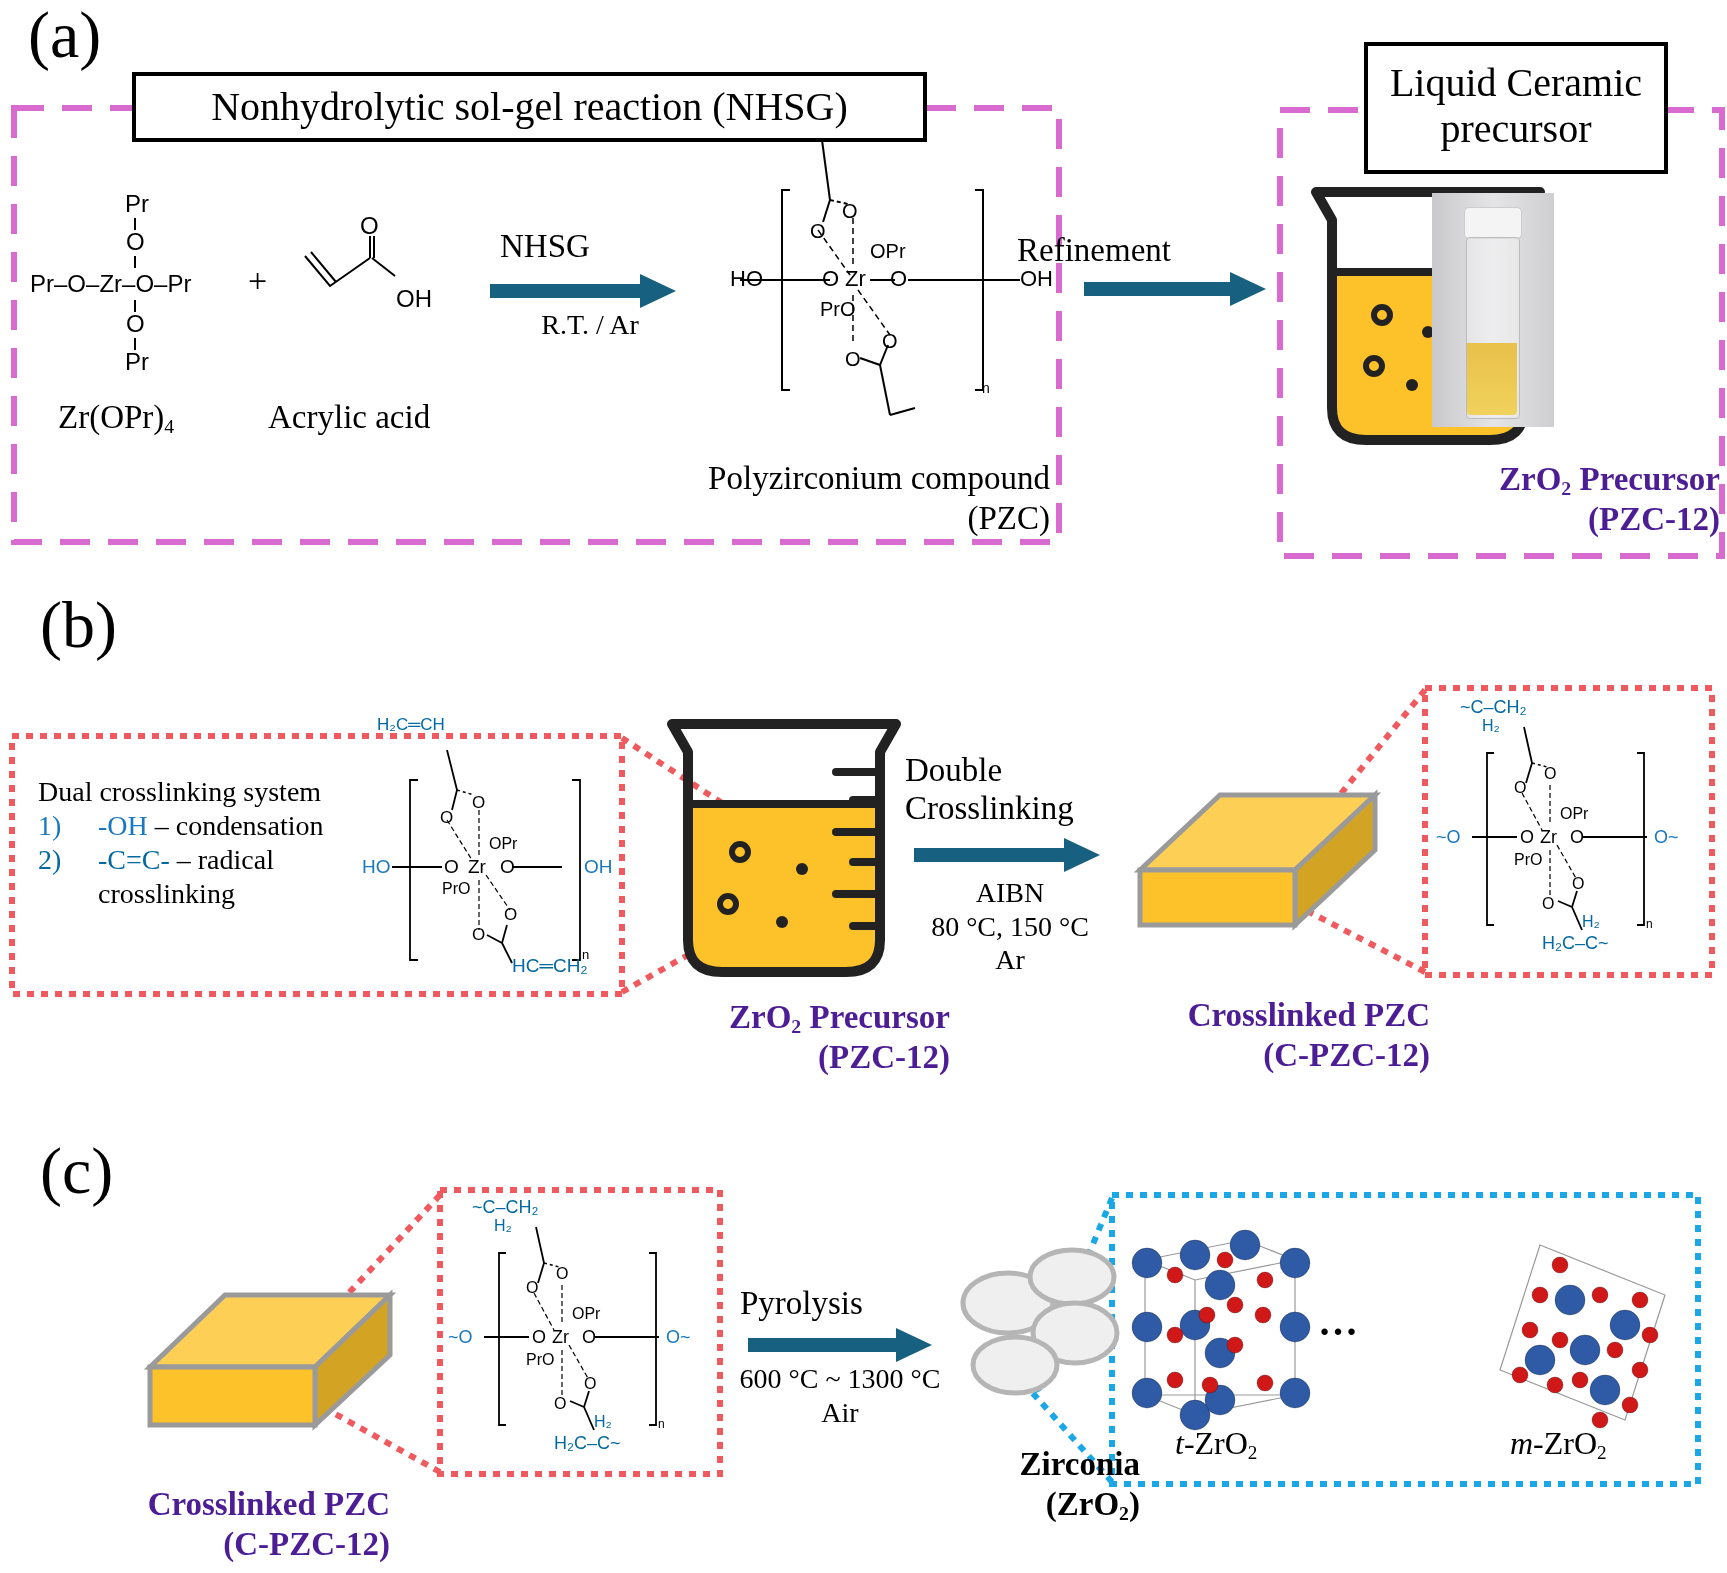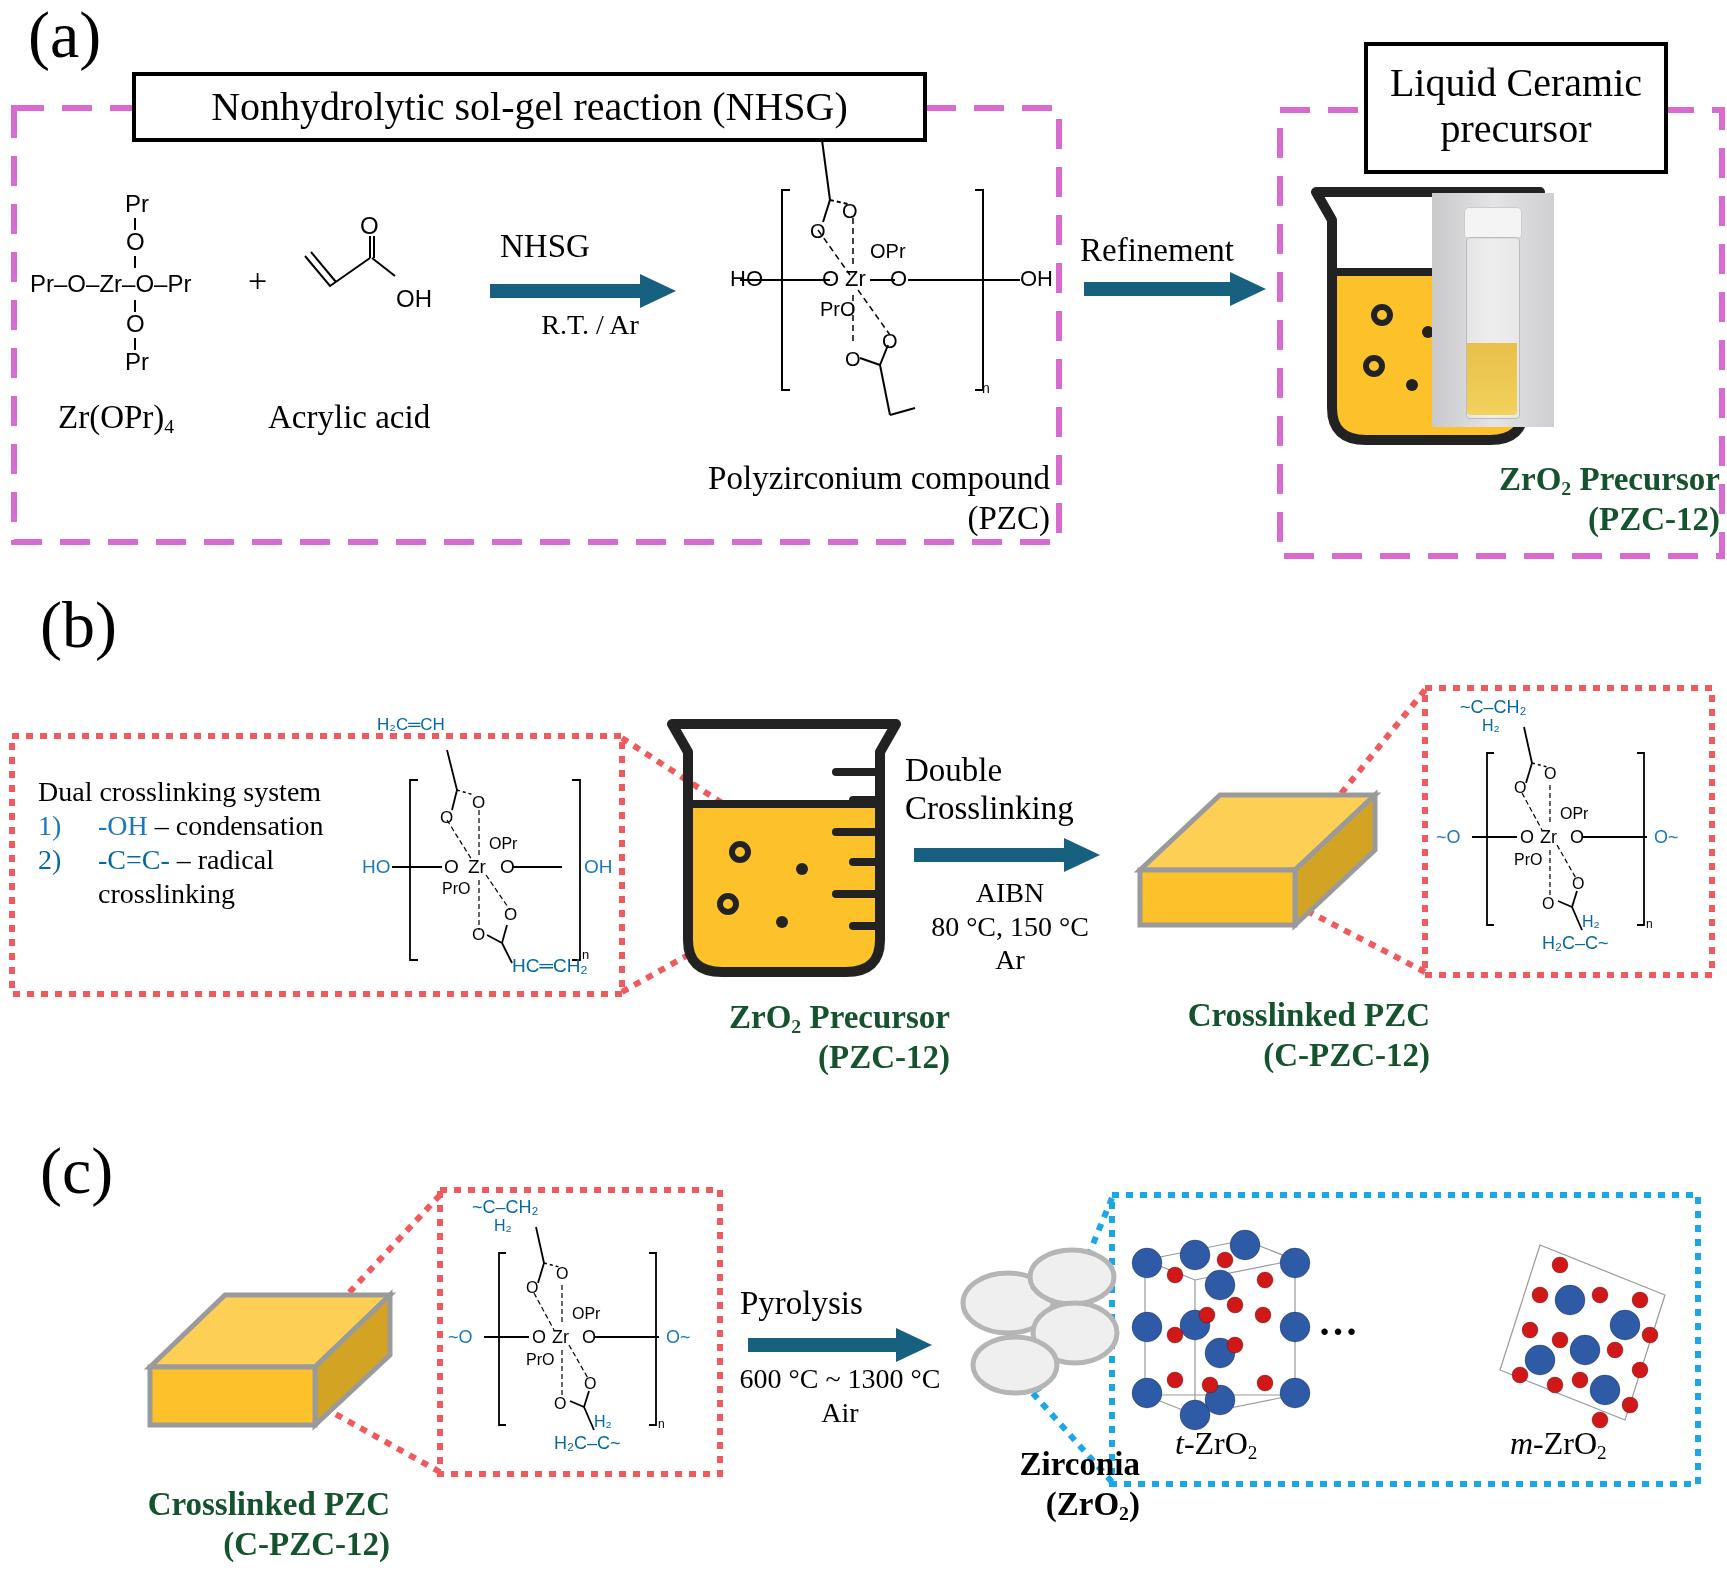--- a/index.html
+++ b/index.html
@@ -4,21 +4,21 @@
 <style>
   html,body{margin:0;padding:0;background:#fff;}
   body{width:1727px;height:1573px;position:relative;overflow:hidden;font-family:"Liberation Serif","DejaVu Serif",serif;color:#000;}
   .abs{position:absolute;}
   .serif{font-family:"Liberation Serif","DejaVu Serif",serif;}
   .sans{font-family:"Liberation Sans","DejaVu Sans",sans-serif;}
   .panel-label{font-size:66px;line-height:1;}
   .box{border:4px solid #000;background:#fff;box-sizing:border-box;text-align:center;font-size:40px;line-height:1.15;}
   .caption{font-size:33px;text-align:right;line-height:1.2;white-space:nowrap;}
   .red{color:#0369a1;}
-  .redbold{color:#14532d;font-weight:bold;}
+  .redbold{color:#4c1d95;font-weight:bold;}
   .blue{color:#1a78c2;}
   .chem{font-size:20px;}
   svg{position:absolute;overflow:visible;}
   .arrow-label{font-size:33px;text-align:left;white-space:nowrap;line-height:1.15;}
   .small-cond{font-size:28px;text-align:center;white-space:nowrap;line-height:1.2;}
   sub{font-size:0.6em;vertical-align:-0.25em;line-height:0;}
 </style>
 </head>
 <body>
 
@@ -101,21 +101,21 @@
   <div class="abs sans" style="left:80px;top:80px;font-size:20px;">O</div>
   <div class="abs sans" style="left:152px;top:190px;font-size:20px;">O</div>
   <div class="abs sans" style="left:115px;top:208px;font-size:20px;">O</div>
   <div class="abs sans" style="left:252px;top:240px;font-size:14px;">n</div>
 </div>
 <div class="abs caption" style="left:650px;top:436px;width:400px;margin-top:23px;">
   <div>Polyzirconium compound</div>
   <div>(PZC)</div>
 </div>
 
-<div class="abs arrow-label" style="left:1080px;top:232px;width:190px;">Refinement</div>
+<div class="abs arrow-label" style="left:1017px;top:232px;width:190px;">Refinement</div>
 <svg style="left:1084px;top:270px;" width="190" height="40">
   <rect x="0" y="12" width="148" height="14" fill="#17607f"></rect>
   <polygon points="146,2 182,19 146,36" fill="#17607f"></polygon>
 </svg>
 
 <div class="abs box" style="left:1364px;top:42px;width:304px;height:132px;padding-top:14px;background:#fff;">
   <div>Liquid Ceramic</div>
   <div>precursor</div>
 </div>
 

